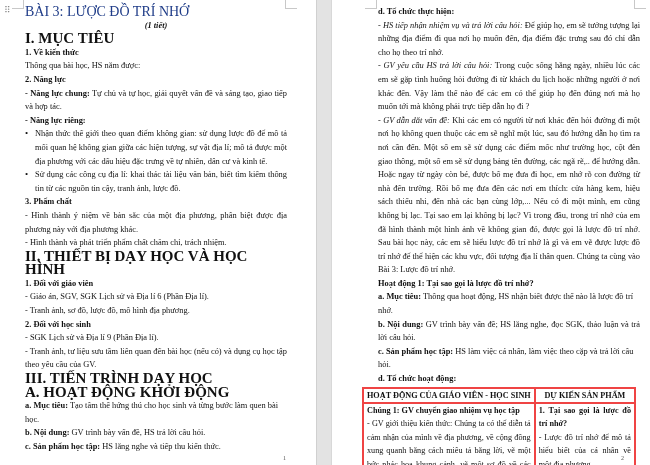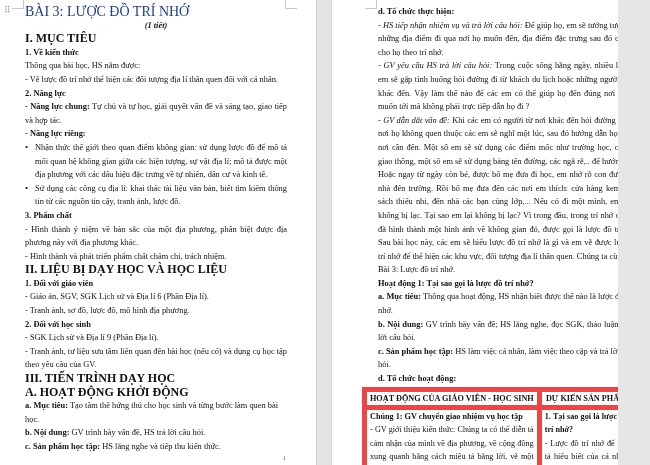--- a/index.html
+++ b/index.html
@@ -1,69 +1,68 @@
 <!DOCTYPE html>
 <html><head>
 <meta charset="utf-8">
 <style>
   * { box-sizing: border-box; margin: 0; padding: 0; }
   html, body { width: 650px; height: 465px; overflow: hidden; background: #e6e6e6; }
   body { position: relative; font-family: "Liberation Serif", "DejaVu Serif", serif; color: #111; }
   .page { position: absolute; top: 0; height: 465px; background: #fff; overflow: hidden; }
   #page1 { left: 0; width: 316px; }
-  #page2 { left: 332px; width: 286px; }
+  #page2 { left: 332px; width: 318px; }
   .gutter { position: absolute; left: 316px; top: 0; width: 16px; height: 465px; background: #e3e3e3; border-left: 1px solid #d0d0d0; border-right: 1px solid #d8d8d8; }
   .crop { position: absolute; border-color: #c8c8c8; border-style: solid; width: 12px; height: 9px; }
   .crop.tl { border-width: 0 1px 1px 0; }
   .crop.tr { border-width: 0 0 1px 1px; }
   .handle { position: absolute; left: 4px; top: 8px; font-size: 9px; color: #888; line-height: 4px; letter-spacing: 1px; }
   .content { position: absolute; font-size: 8.4px; line-height: 13.6px; }
   #page1 .content { left: 25px; top: 5px; width: 262px; }
   #page2 .content { left: 46px; top: 5px; width: 262px; }
   .title { text-align: left; font-weight: normal; color: #1f3c88; font-size: 14px; }
   .subtitle { text-align: center; font-weight: bold; font-style: italic; }
-  .h1 { font-weight: bold; font-size: 12px; }
+  .h1 { font-weight: bold; font-size: 15px; }
   .b { font-weight: bold; }
   .i { font-style: italic; }
   .just { text-align: justify; }
   ul.bullets { list-style: none; }
   ul.bullets li { position: relative; padding-left: 10px; text-align: justify; }
   ul.bullets li::before { content: "•"; position: absolute; left: 0; top: 0; font-size: 9px; }
   .pnum { position: absolute; font-size: 6px; color: #555; }
   table.plan { border-collapse: collapse; width: 274px; margin-left: -16px; margin-top: 1px; font-size: 8.2px; line-height: 13.4px; }
-  table.plan th, table.plan td { border: 5px solid #ef4444; padding: 0 3px; vertical-align: top; }
+  table.plan th, table.plan td { border: 2px solid #ef4444; padding: 0 3px; vertical-align: top; }
   table.plan th { font-weight: bold; text-align: center; white-space: nowrap; }
   table.plan td.c1 { width: 166px; text-align: justify; }
   table.plan td.c2 { text-align: justify; }
 </style>
 </head>
 <body>
 
 <div class="page" id="page1">
   <div class="crop tl" style="left:12px;top:0;"></div>
   <div class="crop tr" style="left:285px;top:0;"></div>
   <div class="handle">⠿</div>
   <div class="content">
     <div class="title">BÀI 3: LƯỢC ĐỒ TRÍ NHỚ</div>
     <div class="subtitle">(1 tiết)</div>
     <div class="h1">I. MỤC TIÊU</div>
     <div class="b">1. Về kiến thức</div>
     <div>Thông qua bài học, HS nắm được:</div>
-    <div>- Vẽ lược đồ trí nhớ thể hiện các đối tượng địa lí thân quen đối với cá nhân.</div>
     <div class="b">2. Năng lực</div>
     <div class="just"><span class="b">- Năng lực chung:</span><span> Tự chủ và tự học, giải quyết vấn đề và sáng tạo, giao tiếp và hợp tác.</span></div>
     <div class="b">- Năng lực riêng:</div>
     <ul class="bullets">
       <li>Nhận thức thế giới theo quan điểm không gian: sử dụng lược đồ để mô tả mối quan hệ không gian giữa các hiện tượng, sự vật địa lí; mô tả được một địa phương với các dấu hiệu đặc trưng về tự nhiên, dân cư và kinh tế.</li>
       <li>Sử dụng các công cụ địa lí: khai thác tài liệu văn bản, biết tìm kiếm thông tin từ các nguồn tin cậy, tranh ảnh, lược đồ.</li>
     </ul>
     <div class="b">3. Phẩm chất</div>
     <div class="just">- Hình thành ý niệm về bản sắc của một địa phương, phân biệt được địa phương này với địa phương khác.</div>
     <div>- Hình thành và phát triển phẩm chất chăm chỉ, trách nhiệm.</div>
-    <div class="h1">II. LIỆU BỊ DẠY HỌC VÀ HỌC LIỆU</div>
+    <div class="h1">II. THIẾT BỊ DẠY HỌC VÀ HỌC HÌNH</div>
     <div class="b">1. Đối với giáo viên</div>
     <div>- Giáo án, SGV, SGK Lịch sử và Địa lí 6 (Phần Địa lí).</div>
     <div>- Tranh ảnh, sơ đồ, lược đồ, mô hình địa phương.</div>
     <div class="b">2. Đối với học sinh</div>
     <div>- SGK Lịch sử và Địa lí 9 (Phần Địa lí).</div>
     <div class="just">- Tranh ảnh, tư liệu sưu tầm liên quan đến bài học (nếu có) và dụng cụ học tập theo yêu cầu của GV.</div>
     <div class="h1">III. TIẾN TRÌNH DẠY HỌC</div>
     <div class="h1">A. HOẠT ĐỘNG KHỞI ĐỘNG</div>
     <div><span class="b">a. Mục tiêu:</span><span> Tạo tâm thế hứng thú cho học sinh và từng bước làm quen bài học.</span></div>
     <div><span class="b">b. Nội dung:</span><span> GV trình bày vấn đề, HS trả lời câu hỏi.</span></div>

